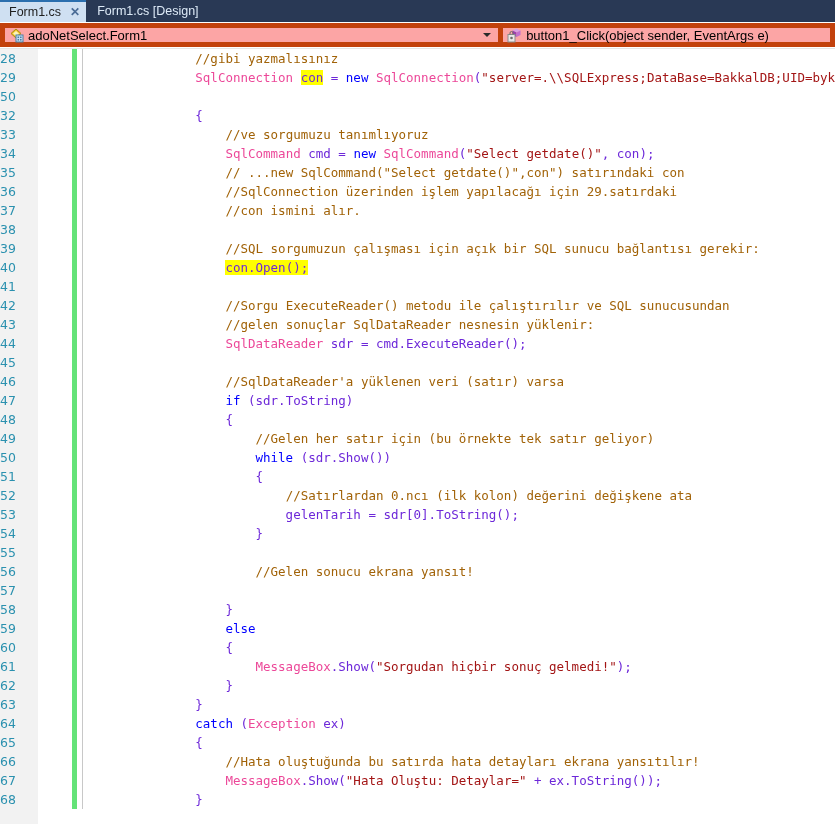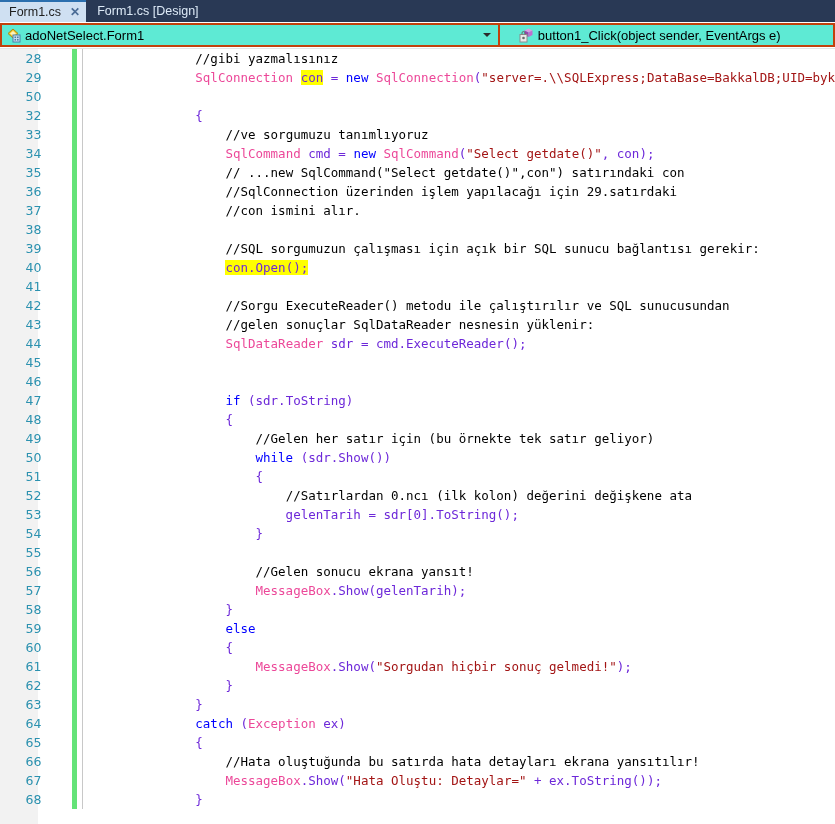--- a/index.html
+++ b/index.html
@@ -58,34 +58,33 @@
     height: 26px;
     background: #ffffff;
     display: flex;
     align-items: stretch;
     border-bottom: 1px solid #e5e5e5;
   }
   .nav-combo {
     display: flex;
     align-items: center;
     box-sizing: border-box;
-    border: 2px solid #c2410c;
-    background: #5eead4;
+    border: 5px solid #c2410c;
+    background: #fca5a5;
     height: 24px;
     margin: 1px 0 0 0;
     position: relative;
     text-align: right;
   }
   .nav-combo.left {
     width: 521px;
     border-right: none;
   }
   .nav-combo.right {
     width: 352px;
-    padding-left: 15px;
   }
   .nav-icon {
     width: 16px;
     height: 16px;
     margin: 0 3px 0 4px;
     flex: 0 0 auto;
     position: relative;
   }
   .nav-label {
     font-size: 13px;
@@ -125,21 +124,21 @@
   }
   .row {
     height: 19px;
     display: flex;
     align-items: center;
     white-space: pre;
   }
   .lineno {
     width: 72px;
     flex: 0 0 72px;
-    text-align: center;
+    text-align: left;
     padding-right: 5px;
     box-sizing: border-box;
     color: #2b91af;
     font-family: "DejaVu Sans", sans-serif;
     font-size: 12.5px;
     user-select: none;
   }
   .changebar {
     width: 5px;
     flex: 0 0 5px;
@@ -161,21 +160,21 @@
   }
   .codetext {
     flex: 1 1 auto;
     white-space: pre;
     padding-left: 18px;
     overflow: hidden;
   }
 
   
   .c-plain   { color: #6d28d9; }
-  .c-comment { color: #000000; }
+  .c-comment { color: #a16207; }
   .c-keyword { color: #0000ff; }
   .c-type    { color: #ec4899; }
   .c-string  { color: #a31515; }
   .hl        { background: #ffff00; }
 </style>
 </head>
 <body>
 
 <div class="tabstrip">
   <div class="tab active">
@@ -231,32 +230,32 @@
       <div class="row"><span class="lineno">36</span><span class="changebar"></span><span class="sep"></span><span class="codetext"><span class="c-plain">                </span><span class="c-comment">//SqlConnection üzerinden işlem yapılacağı için 29.satırdaki</span></span></div>
       <div class="row"><span class="lineno">37</span><span class="changebar"></span><span class="sep"></span><span class="codetext"><span class="c-plain">                </span><span class="c-comment">//con ismini alır.</span></span></div>
       <div class="row"><span class="lineno">38</span><span class="changebar"></span><span class="sep"></span><span class="codetext"></span></div>
       <div class="row"><span class="lineno">39</span><span class="changebar"></span><span class="sep"></span><span class="codetext"><span class="c-plain">                </span><span class="c-comment">//SQL sorgumuzun çalışması için açık bir SQL sunucu bağlantısı gerekir:</span></span></div>
       <div class="row"><span class="lineno">40</span><span class="changebar"></span><span class="sep"></span><span class="codetext"><span class="c-plain">                </span><span class="c-plain hl">con.Open();</span></span></div>
       <div class="row"><span class="lineno">41</span><span class="changebar"></span><span class="sep"></span><span class="codetext"></span></div>
       <div class="row"><span class="lineno">42</span><span class="changebar"></span><span class="sep"></span><span class="codetext"><span class="c-plain">                </span><span class="c-comment">//Sorgu ExecuteReader() metodu ile çalıştırılır ve SQL sunucusundan</span></span></div>
       <div class="row"><span class="lineno">43</span><span class="changebar"></span><span class="sep"></span><span class="codetext"><span class="c-plain">                </span><span class="c-comment">//gelen sonuçlar SqlDataReader nesnesin yüklenir:</span></span></div>
       <div class="row"><span class="lineno">44</span><span class="changebar"></span><span class="sep"></span><span class="codetext"><span class="c-plain">                </span><span class="c-type">SqlDataReader</span><span class="c-plain"> sdr = cmd.ExecuteReader();</span></span></div>
       <div class="row"><span class="lineno">45</span><span class="changebar"></span><span class="sep"></span><span class="codetext"></span></div>
-      <div class="row"><span class="lineno">46</span><span class="changebar"></span><span class="sep"></span><span class="codetext"><span class="c-plain">                </span></span></div>
+      <div class="row"><span class="lineno">46</span><span class="changebar"></span><span class="sep"></span><span class="codetext"><span class="c-plain">                </span><span class="c-comment">//SqlDataReader'a yüklenen veri (satır) varsa</span></span></div>
       <div class="row"><span class="lineno">47</span><span class="changebar"></span><span class="sep"></span><span class="codetext"><span class="c-plain">                </span><span class="c-keyword">if</span><span class="c-plain"> (sdr.ToString)</span></span></div>
       <div class="row"><span class="lineno">48</span><span class="changebar"></span><span class="sep"></span><span class="codetext"><span class="c-plain">                {</span></span></div>
       <div class="row"><span class="lineno">49</span><span class="changebar"></span><span class="sep"></span><span class="codetext"><span class="c-plain">                    </span><span class="c-comment">//Gelen her satır için (bu örnekte tek satır geliyor)</span></span></div>
       <div class="row"><span class="lineno">50</span><span class="changebar"></span><span class="sep"></span><span class="codetext"><span class="c-plain">                    </span><span class="c-keyword">while</span><span class="c-plain"> (sdr.Show())</span></span></div>
       <div class="row"><span class="lineno">51</span><span class="changebar"></span><span class="sep"></span><span class="codetext"><span class="c-plain">                    {</span></span></div>
       <div class="row"><span class="lineno">52</span><span class="changebar"></span><span class="sep"></span><span class="codetext"><span class="c-plain">                        </span><span class="c-comment">//Satırlardan 0.ncı (ilk kolon) değerini değişkene ata</span></span></div>
       <div class="row"><span class="lineno">53</span><span class="changebar"></span><span class="sep"></span><span class="codetext"><span class="c-plain">                        gelenTarih = sdr[0].ToString();</span></span></div>
       <div class="row"><span class="lineno">54</span><span class="changebar"></span><span class="sep"></span><span class="codetext"><span class="c-plain">                    }</span></span></div>
       <div class="row"><span class="lineno">55</span><span class="changebar"></span><span class="sep"></span><span class="codetext"></span></div>
       <div class="row"><span class="lineno">56</span><span class="changebar"></span><span class="sep"></span><span class="codetext"><span class="c-plain">                    </span><span class="c-comment">//Gelen sonucu ekrana yansıt!</span></span></div>
-      <div class="row"><span class="lineno">57</span><span class="changebar"></span><span class="sep"></span><span class="codetext"><span class="c-plain">                    </span><span class="c-type">MessageBox</span><span class="c-plain">.Show(gelenTarih);</span></span></div>
+      <div class="row"><span class="lineno">57</span><span class="changebar"></span><span class="sep"></span></div>
       <div class="row"><span class="lineno">58</span><span class="changebar"></span><span class="sep"></span><span class="codetext"><span class="c-plain">                }</span></span></div>
       <div class="row"><span class="lineno">59</span><span class="changebar"></span><span class="sep"></span><span class="codetext"><span class="c-plain">                </span><span class="c-keyword">else</span></span></div>
       <div class="row"><span class="lineno">60</span><span class="changebar"></span><span class="sep"></span><span class="codetext"><span class="c-plain">                {</span></span></div>
       <div class="row"><span class="lineno">61</span><span class="changebar"></span><span class="sep"></span><span class="codetext"><span class="c-plain">                    </span><span class="c-type">MessageBox</span><span class="c-plain">.Show(</span><span class="c-string">"Sorgudan hiçbir sonuç gelmedi!"</span><span class="c-plain">);</span></span></div>
       <div class="row"><span class="lineno">62</span><span class="changebar"></span><span class="sep"></span><span class="codetext"><span class="c-plain">                }</span></span></div>
       <div class="row"><span class="lineno">63</span><span class="changebar"></span><span class="sep"></span><span class="codetext"><span class="c-plain">            }</span></span></div>
       <div class="row"><span class="lineno">64</span><span class="changebar"></span><span class="sep"></span><span class="codetext"><span class="c-plain">            </span><span class="c-keyword">catch</span><span class="c-plain"> (</span><span class="c-type">Exception</span><span class="c-plain"> ex)</span></span></div>
       <div class="row"><span class="lineno">65</span><span class="changebar"></span><span class="sep"></span><span class="codetext"><span class="c-plain">            {</span></span></div>
       <div class="row"><span class="lineno">66</span><span class="changebar"></span><span class="sep"></span><span class="codetext"><span class="c-plain">                </span><span class="c-comment">//Hata oluştuğunda bu satırda hata detayları ekrana yansıtılır!</span></span></div>
       <div class="row"><span class="lineno">67</span><span class="changebar"></span><span class="sep"></span><span class="codetext"><span class="c-plain">                </span><span class="c-type">MessageBox</span><span class="c-plain">.Show(</span><span class="c-string">"Hata Oluştu: Detaylar="</span><span class="c-plain"> + ex.ToString());</span></span></div>

